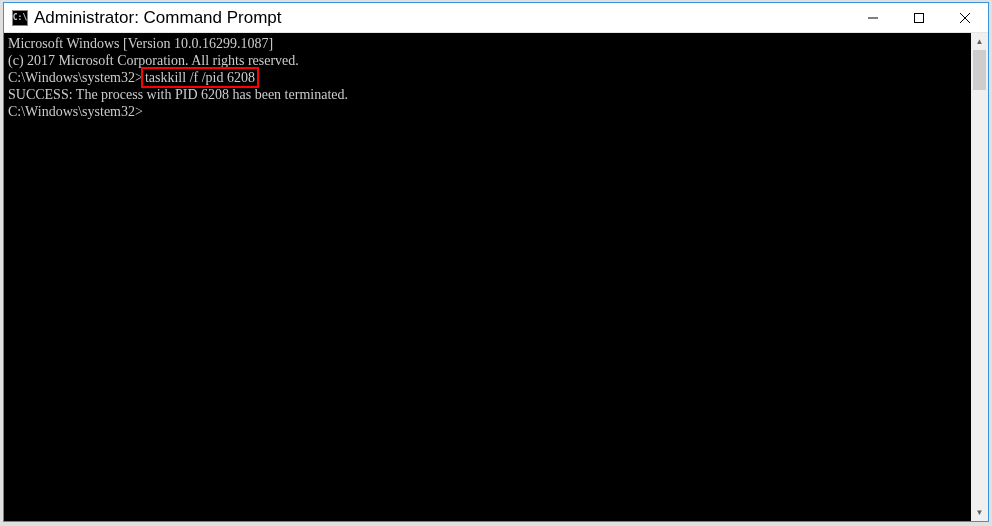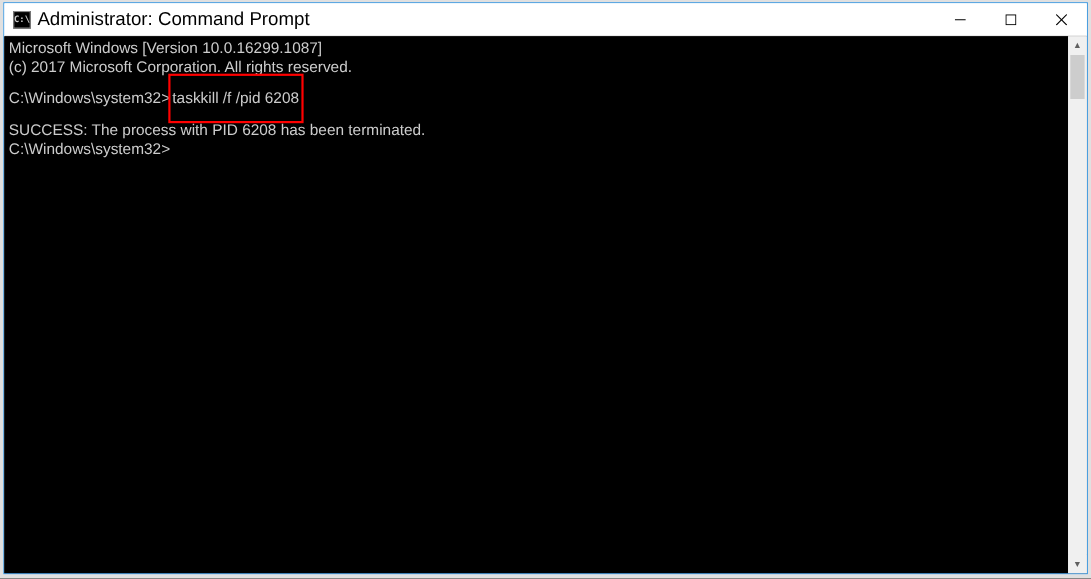--- a/index.html
+++ b/index.html
@@ -68,21 +68,21 @@
     }
     .terminal-area {
       flex: 1;
       display: flex;
       background: #000;
     }
     .terminal {
       flex: 1;
       background: #000;
       color: #ccc;
-      font-family: Liberation Sans, sans-serif;
+      font-family: Liberation Serif, serif;
       font-size: 14px;
       line-height: 17px;
       padding: 2px 4px;
       white-space: pre;
       overflow: hidden;
     }
     .scrollbar {
       width: 17px;
       background: #f0f0f0;
       display: flex;
@@ -107,21 +107,21 @@
       position: absolute;
       top: 0;
       left: 2px;
       right: 2px;
       height: 40px;
       background: #cdcdcd;
     }
     .highlight-box {
       border: 2px solid #ff0000;
       display: inline-block;
-      padding: 12px 2px;
+      padding: 0px 2px;
       margin: -2px -2px;
     }
     .line {
       display: block;
     }
   </style>
 </head>
 <body>
 
 <div class="window">

